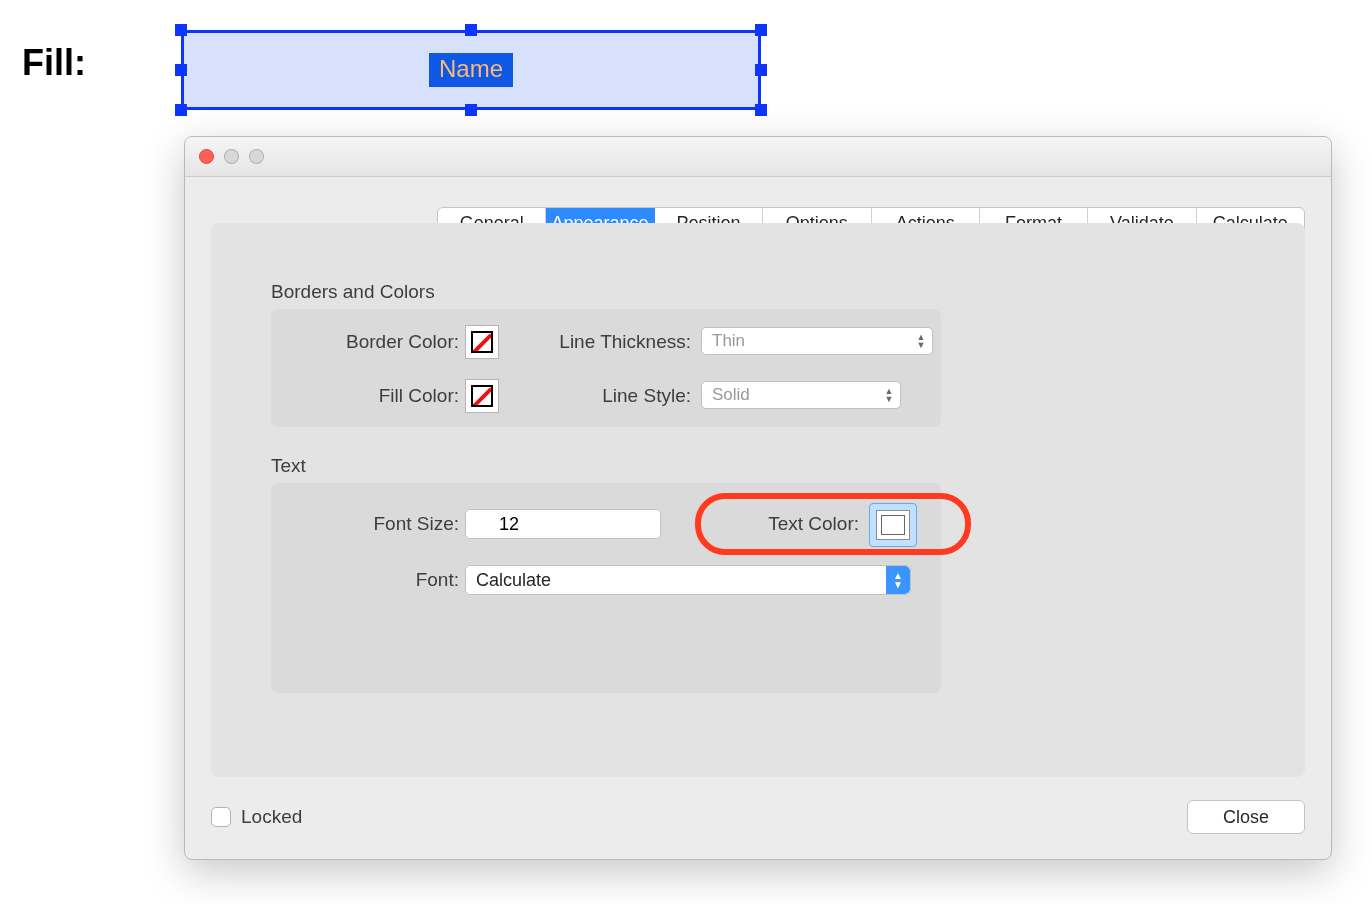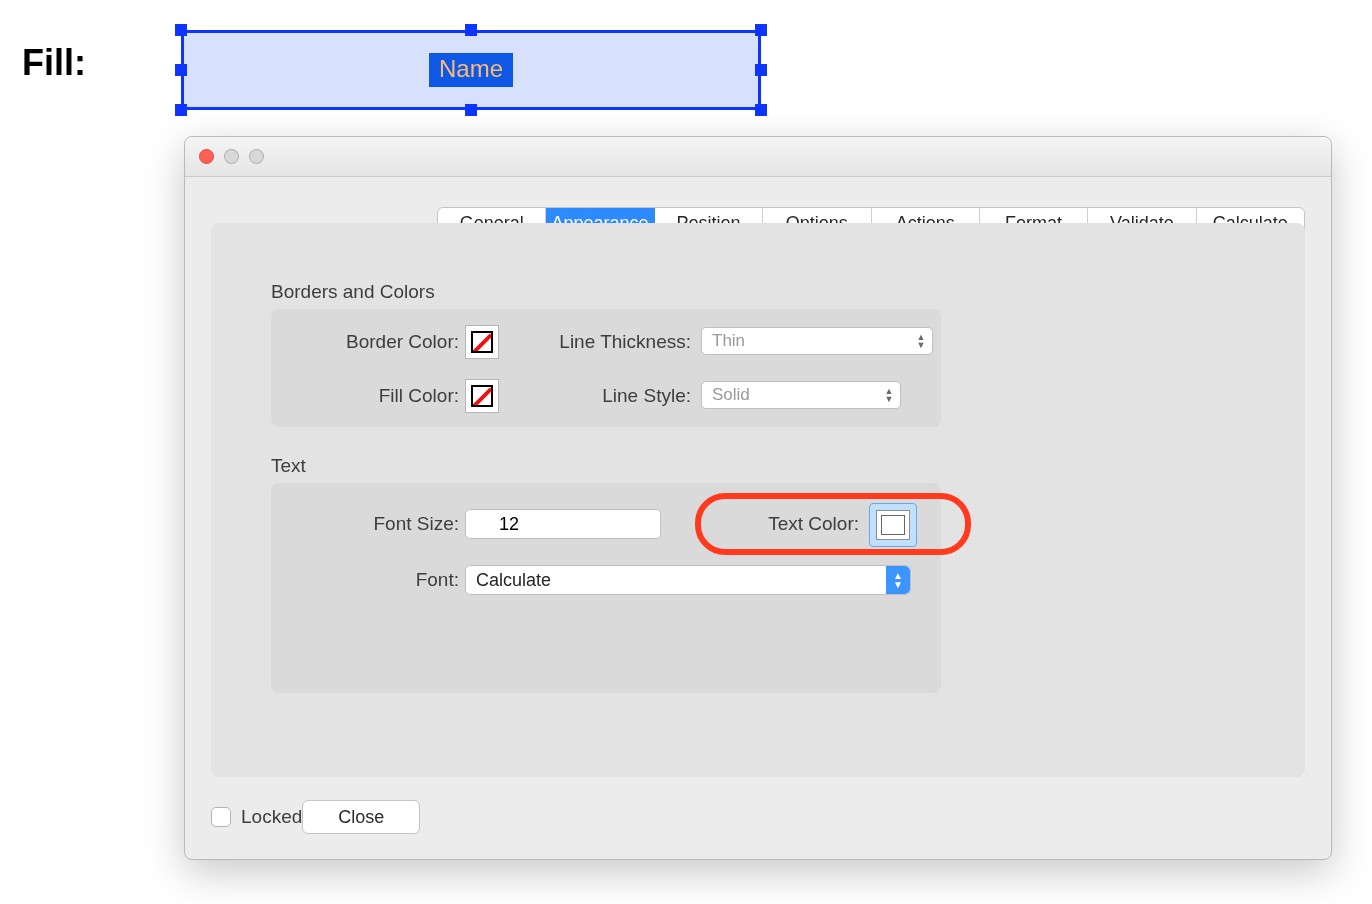--- a/index.html
+++ b/index.html
@@ -266,21 +266,21 @@
     width:34px;height:30px;background:#fff;border:1px solid #8d8d8d;
     display:flex;align-items:center;justify-content:center;
   }
   .tc-inner2{width:24px;height:20px;border:1px solid #666;}
 
   
   .footer{
     position:absolute;
     left:26px; right:26px; bottom:20px;
     height:44px;
-    display:flex;align-items:center;
+    display:flex;align-items:center;justify-content:space-between;
   }
   .chk{
     display:flex;align-items:center;gap:10px;font-size:19px;color:#3d3d3d;
   }
   .chk-box{
     width:20px;height:20px;border:1px solid #b4b4b4;border-radius:5px;background:#fff;
   }
   .btn-close{
     width:118px;height:34px;
     background:#fff;border:1px solid #c4c4c4;border-radius:6px;

